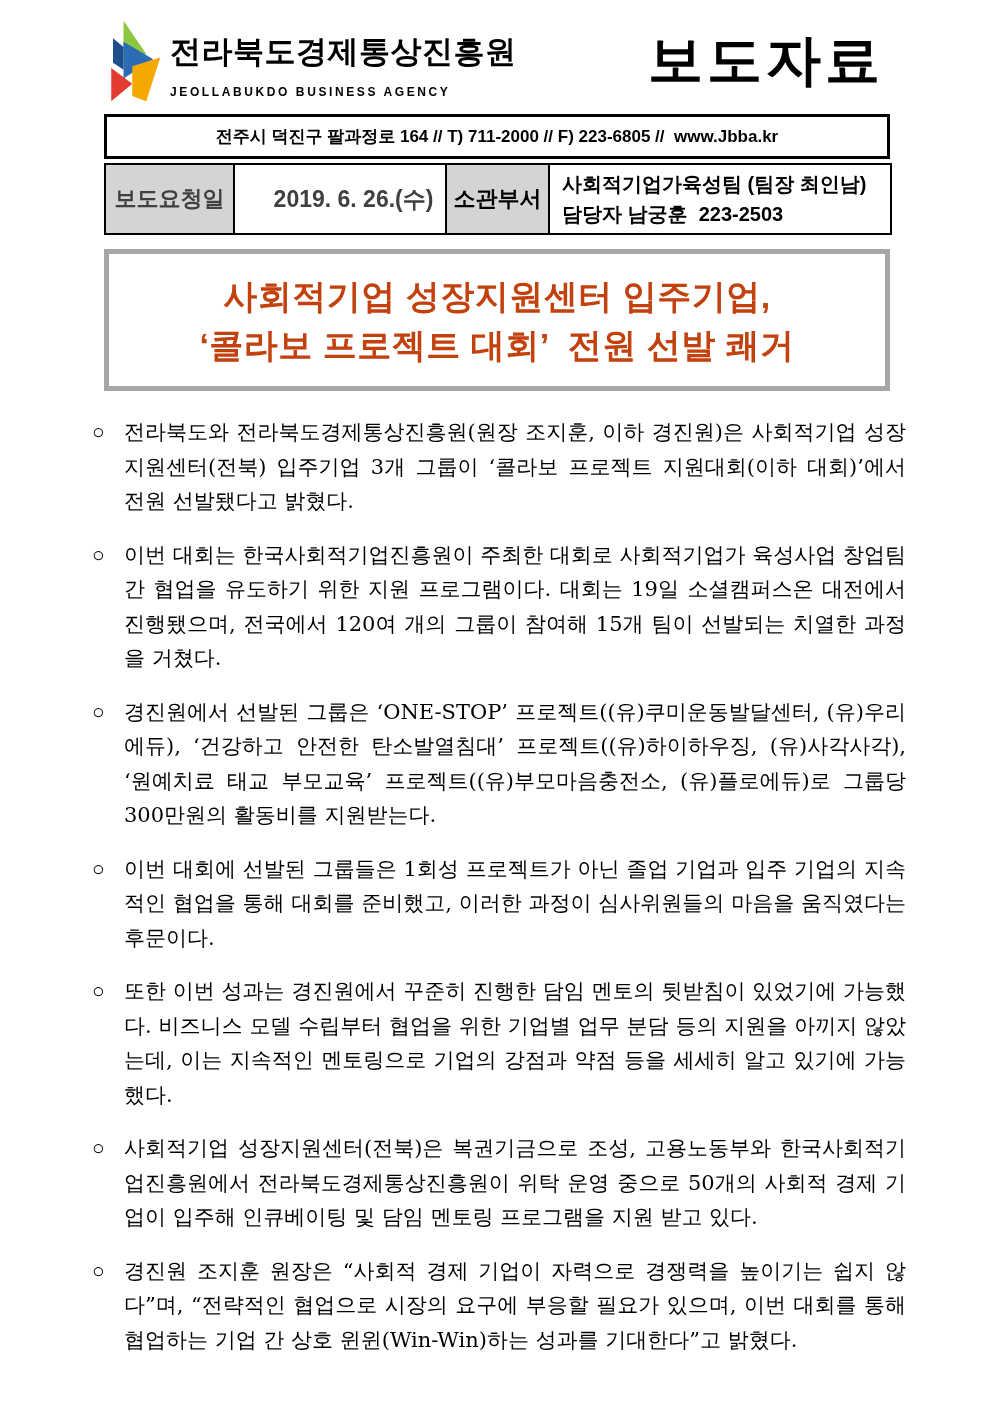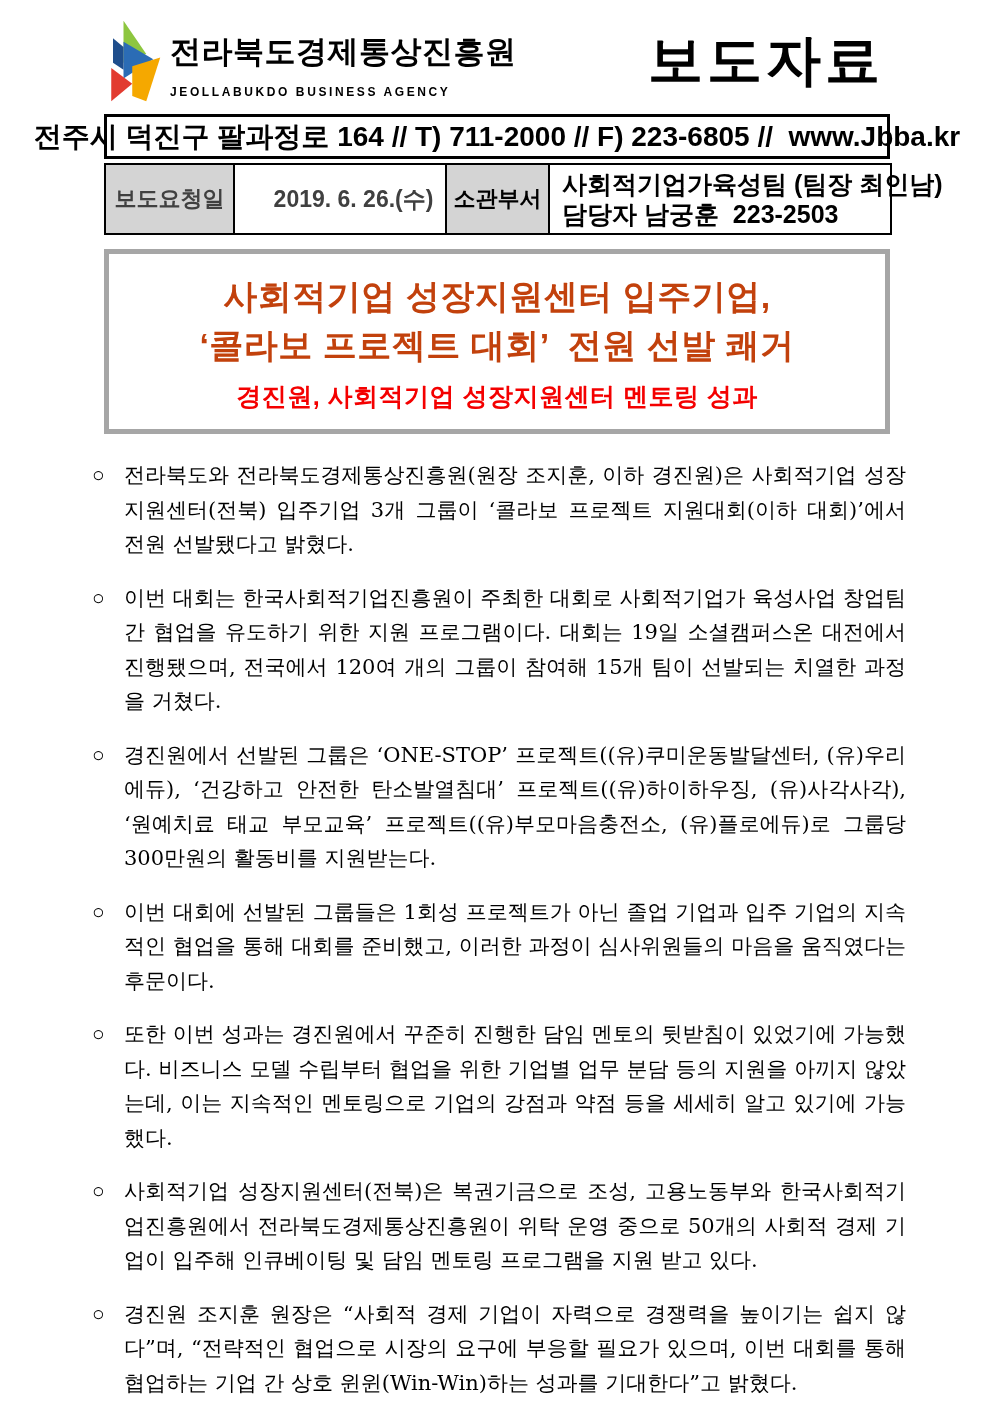--- a/index.html
+++ b/index.html
@@ -26,21 +26,21 @@
   .brand-ko{ font-size:31px; font-weight:800; letter-spacing:0.5px; line-height:38px; }
   .brand-en{ font-size:12px; font-weight:700; letter-spacing:2.6px; margin-top:14px; }
   .doc-type{ font-size:55px; font-weight:800; letter-spacing:4px; padding-right:2px; }
 
   
   .address-box{
     margin:0 102px 4px 104px;
     border:3px solid #000;
     height:45px;
     display:flex; align-items:center; justify-content:center;
-    font-size:28px; font-weight:700; white-space:pre;
+    font-size:17px; font-weight:700; white-space:pre;
   }
 
   
   .info-table{
     border-collapse:collapse;
     margin-left:104px;
     width:786px;
     table-layout:fixed;
   }
   .info-table td{
@@ -49,21 +49,21 @@
     vertical-align:middle;
   }
   .col1{ width:129px; } .col2{ width:212px; } .col3{ width:103px; } .col4{ width:342px; }
   .cell-th{
     background:#d4d4d4; text-align:center;
     font-size:22px; font-weight:700;
   }
   .red-text{ color:#404040; }
   .cell-date{ text-align:center; font-size:23px; font-weight:700;padding-left:27px; }
   .cell-dept{ padding:4px 6px 4px 12px; }
-  .cell-dept div{ font-size:25px; font-weight:700; line-height:30px; white-space:pre; }
+  .cell-dept div{ font-size:20px; font-weight:700; line-height:30px; white-space:pre; }
 
   
   .title-box{
     margin:14px 102px 0 104px;
     border:5px solid #a6a6a6;
     padding:18px 6px 16px 6px;
     text-align:center; background:#fff;
   }
   .title-line{
     color:#c2410c; font-size:34px; font-weight:800;
@@ -122,21 +122,20 @@
         <div>사회적기업가육성팀 (팀장 최인남)</div>
         <div>담당자 남궁훈  223-2503</div>
       </td>
     </tr>
   </tbody>
     </table>
 
   <section class="title-box">
     <div class="title-line">사회적기업 성장지원센터 입주기업,</div>
     <div class="title-line">‘콜라보 프로젝트 대회’  전원 선발 쾌거</div>
-    <div class="subtitle">경진원, 사회적기업 성장지원센터 멘토링 성과</div>
   </section>
 
   <main class="body-text">
     <div class="para">
       <span class="bullet">○</span>
       <span class="ptext">전라북도와 전라북도경제통상진흥원(원장 조지훈, 이하 경진원)은 사회적기업 성장지원센터(전북) 입주기업 3개 그룹이 ‘콜라보 프로젝트 지원대회(이하 대회)’에서 전원 선발됐다고 밝혔다.</span>
     </div>
     <div class="para">
       <span class="bullet">○</span>
       <span class="ptext">이번 대회는 한국사회적기업진흥원이 주최한 대회로 사회적기업가 육성사업 창업팀 간 협업을 유도하기 위한 지원 프로그램이다. 대회는 19일 소셜캠퍼스온 대전에서 진행됐으며, 전국에서 120여 개의 그룹이 참여해 15개 팀이 선발되는 치열한 과정을 거쳤다.</span>

